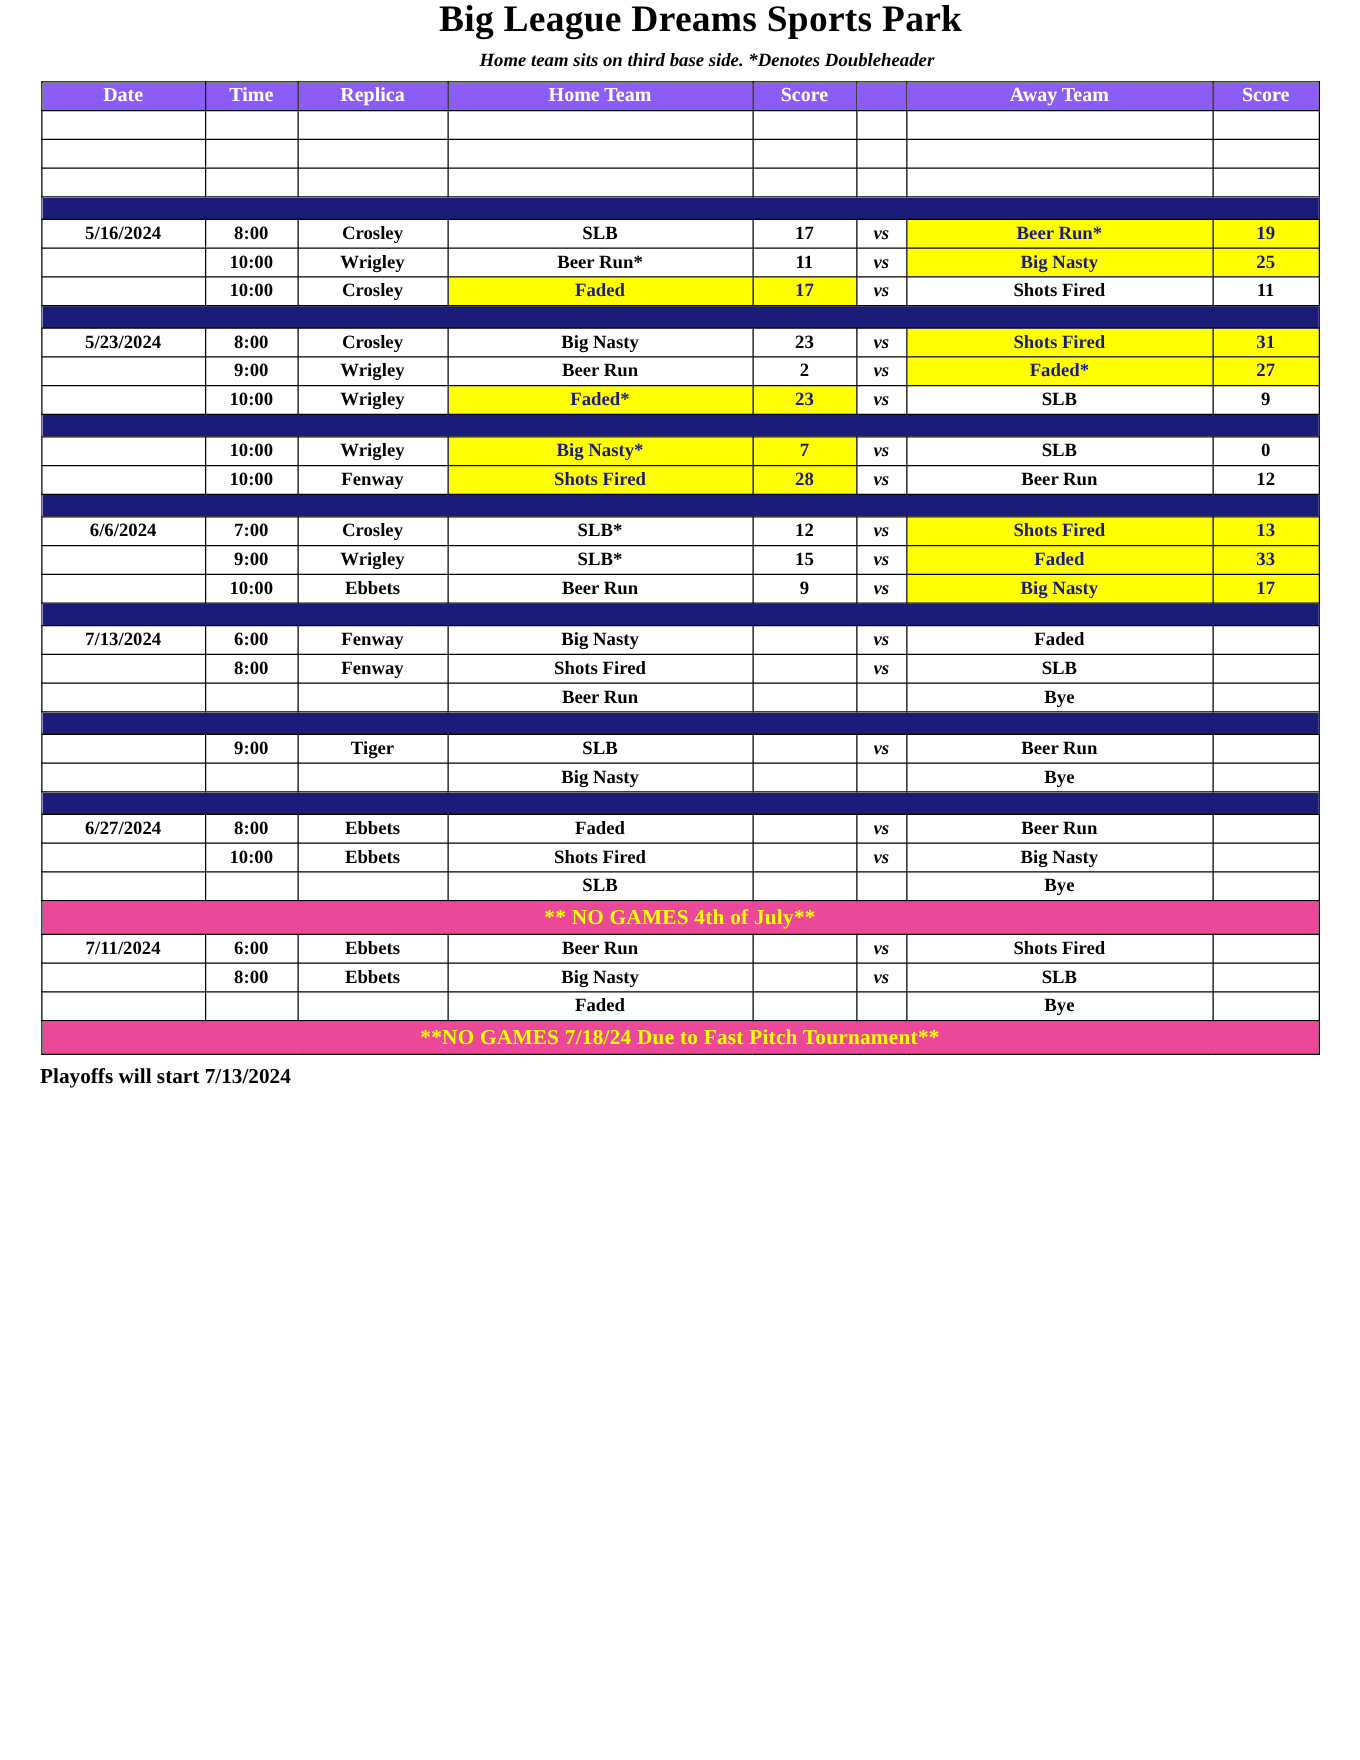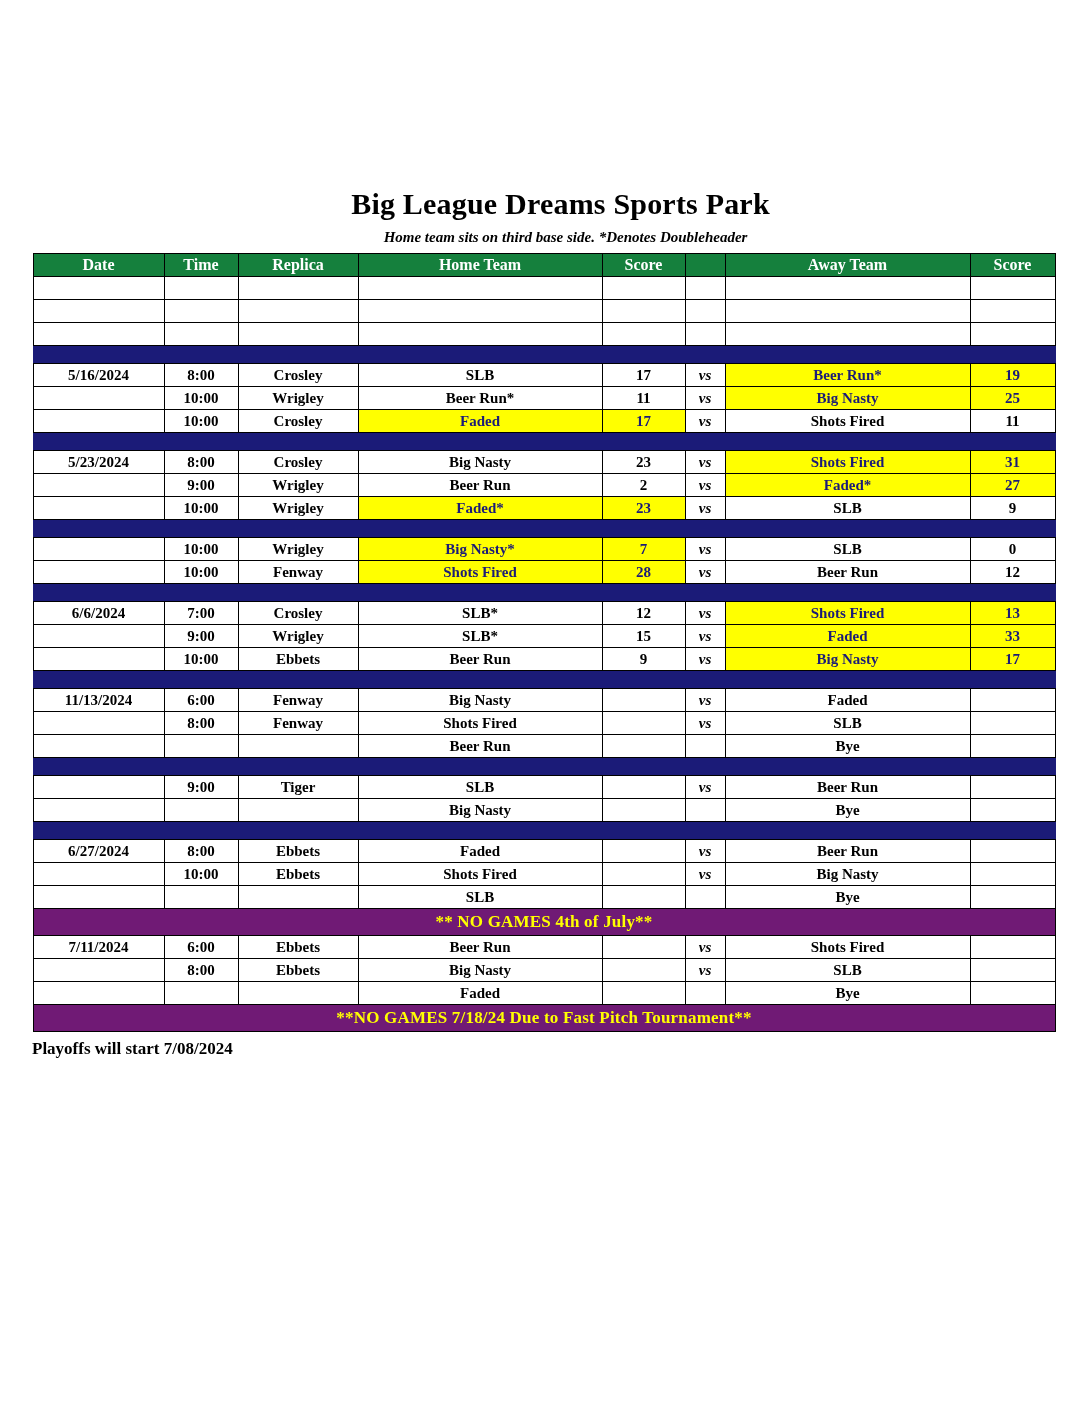--- a/index.html
+++ b/index.html
@@ -18,21 +18,20 @@
   .page {
     position: absolute;
     left: 0; top: 0;
     width: 1088px;
     height: 1408px;
   }
   .title {
     text-align: center;
     font-weight: bold;
     font-size: 30px;
-    margin-top: 188px;
     line-height: 1.08;
     letter-spacing: 0.2px;
     padding-left: 33px;
   }
   .subtitle {
     text-align: center;
     font-weight: bold;
     font-size: 22px;
     margin-top: 7px;
     line-height: 1.05;
@@ -57,21 +56,21 @@
     border: 1px solid #000000;
     height: 22px;
     padding: 0 2px;
     text-align: center;
     vertical-align: middle;
     font-weight: bold;
     overflow: hidden;
     white-space: nowrap;
   }
   thead th {
-    background: #15803d;
+    background: #8b5cf6;
     color: #ffffff;
     font-size: 16px;
     height: 25px;
   }
   .c-date  { width: 131px; }
   .c-time  { width: 74px; }
   .c-rep   { width: 120px; }
   .c-home  { width: 244px; }
   .c-score { width: 83px; }
   .c-vs    { width: 40px; }
@@ -79,21 +78,21 @@
   .c-score2{ width: 85px; }
 
   tr.blank td { height: 22px; }
   tr.sep td {
     background: #1b1b78;
     height: 17px;
     border-left: 1px solid #1b1b78;
     border-right: 1px solid #1b1b78;
   }
   tr.banner td {
-    background: #701a75;
+    background: #ec4899;
     color: #ffff00;
     font-size: 17px;
     height: 26px;
     letter-spacing: 0.2px;
   }
   td.hl {
     background: #ffff00;
     color: #1b1b78;
   }
   td.vs {
@@ -288,21 +287,21 @@
           <td>Beer Run</td>
           <td>9</td>
           <td class=" vs">vs</td>
           <td class="hl">Big Nasty</td>
           <td class="hl">17</td>
         </tr>
         <tr class="sep">
           <td colspan="8">&nbsp;</td>
         </tr>
         <tr>
-          <td>11/13/2024</td>
+          <td>7/13/2024</td>
           <td>6:00</td>
           <td>Fenway</td>
           <td>Big Nasty</td>
           <td>&nbsp;</td>
           <td class=" vs">vs</td>
           <td>Faded</td>
           <td>&nbsp;</td>
         </tr>
         <tr>
           <td>&nbsp;</td>
@@ -412,14 +411,14 @@
           <td class=" vs">&nbsp;</td>
           <td>Bye</td>
           <td>&nbsp;</td>
         </tr>
         <tr class="banner">
           <td colspan="8">**NO GAMES 7/18/24 Due to Fast Pitch Tournament**</td>
         </tr>
       </tbody>
   </table>
 
-  <div class="footer">Playoffs will start 7/08/2024</div>
+  <div class="footer">Playoffs will start 7/13/2024</div>
 </div>
 
 </body></html>

